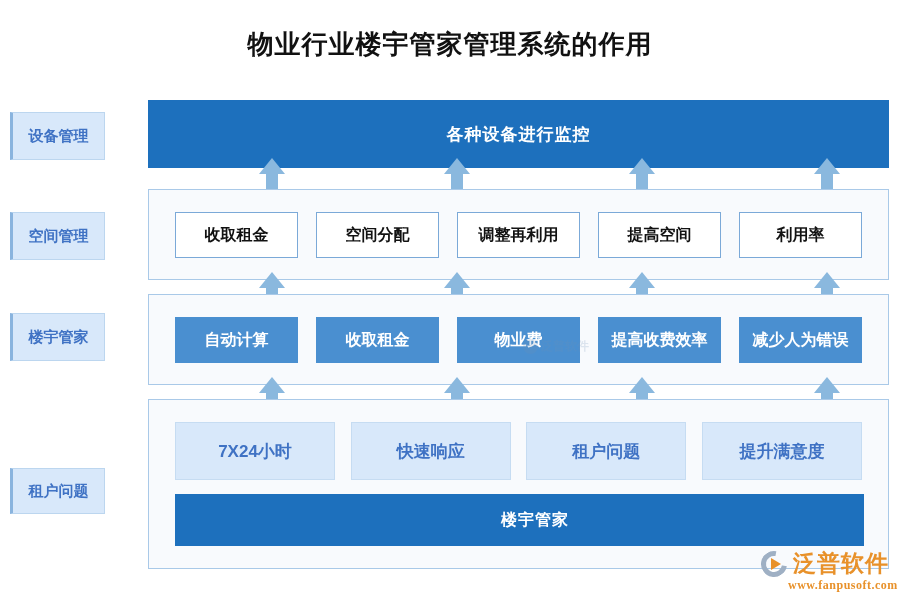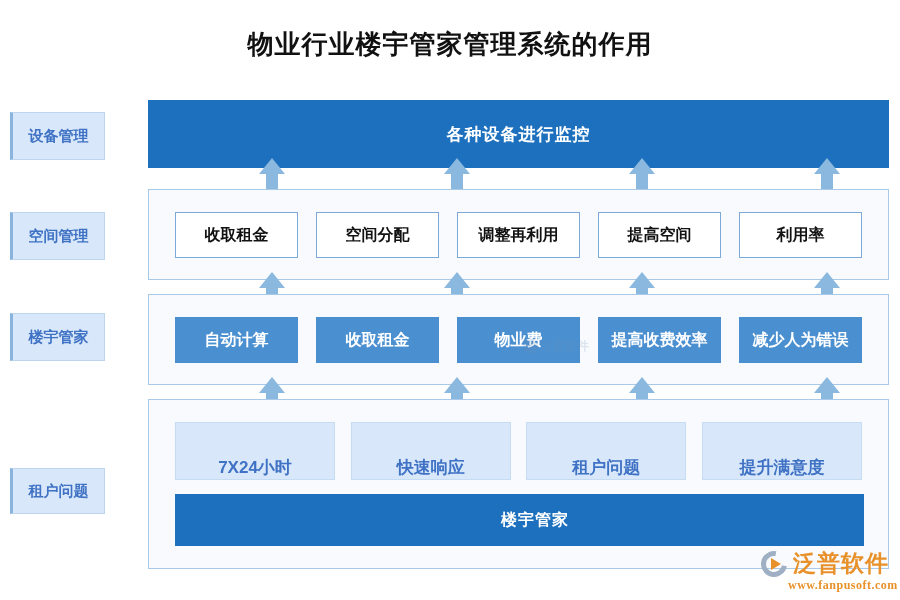--- a/index.html
+++ b/index.html
@@ -130,21 +130,21 @@
     display: flex;
     justify-content: space-between;
     padding: 0 26px;
   }
   .chip-cs {
     width: 160px;
     height: 58px;
     background: #d8e8fa;
     border: 1px solid #c6dcf2;
     display: flex;
-    align-items: flex-end;
+    align-items: center;
     justify-content: center;
     font-family: "Liberation Sans", "DejaVu Sans", sans-serif;
     font-size: 17px;
     font-weight: bold;
     color: #3f72c4;
   }
 
   .bar-bottom {
     position: absolute;
     left: 26px;

